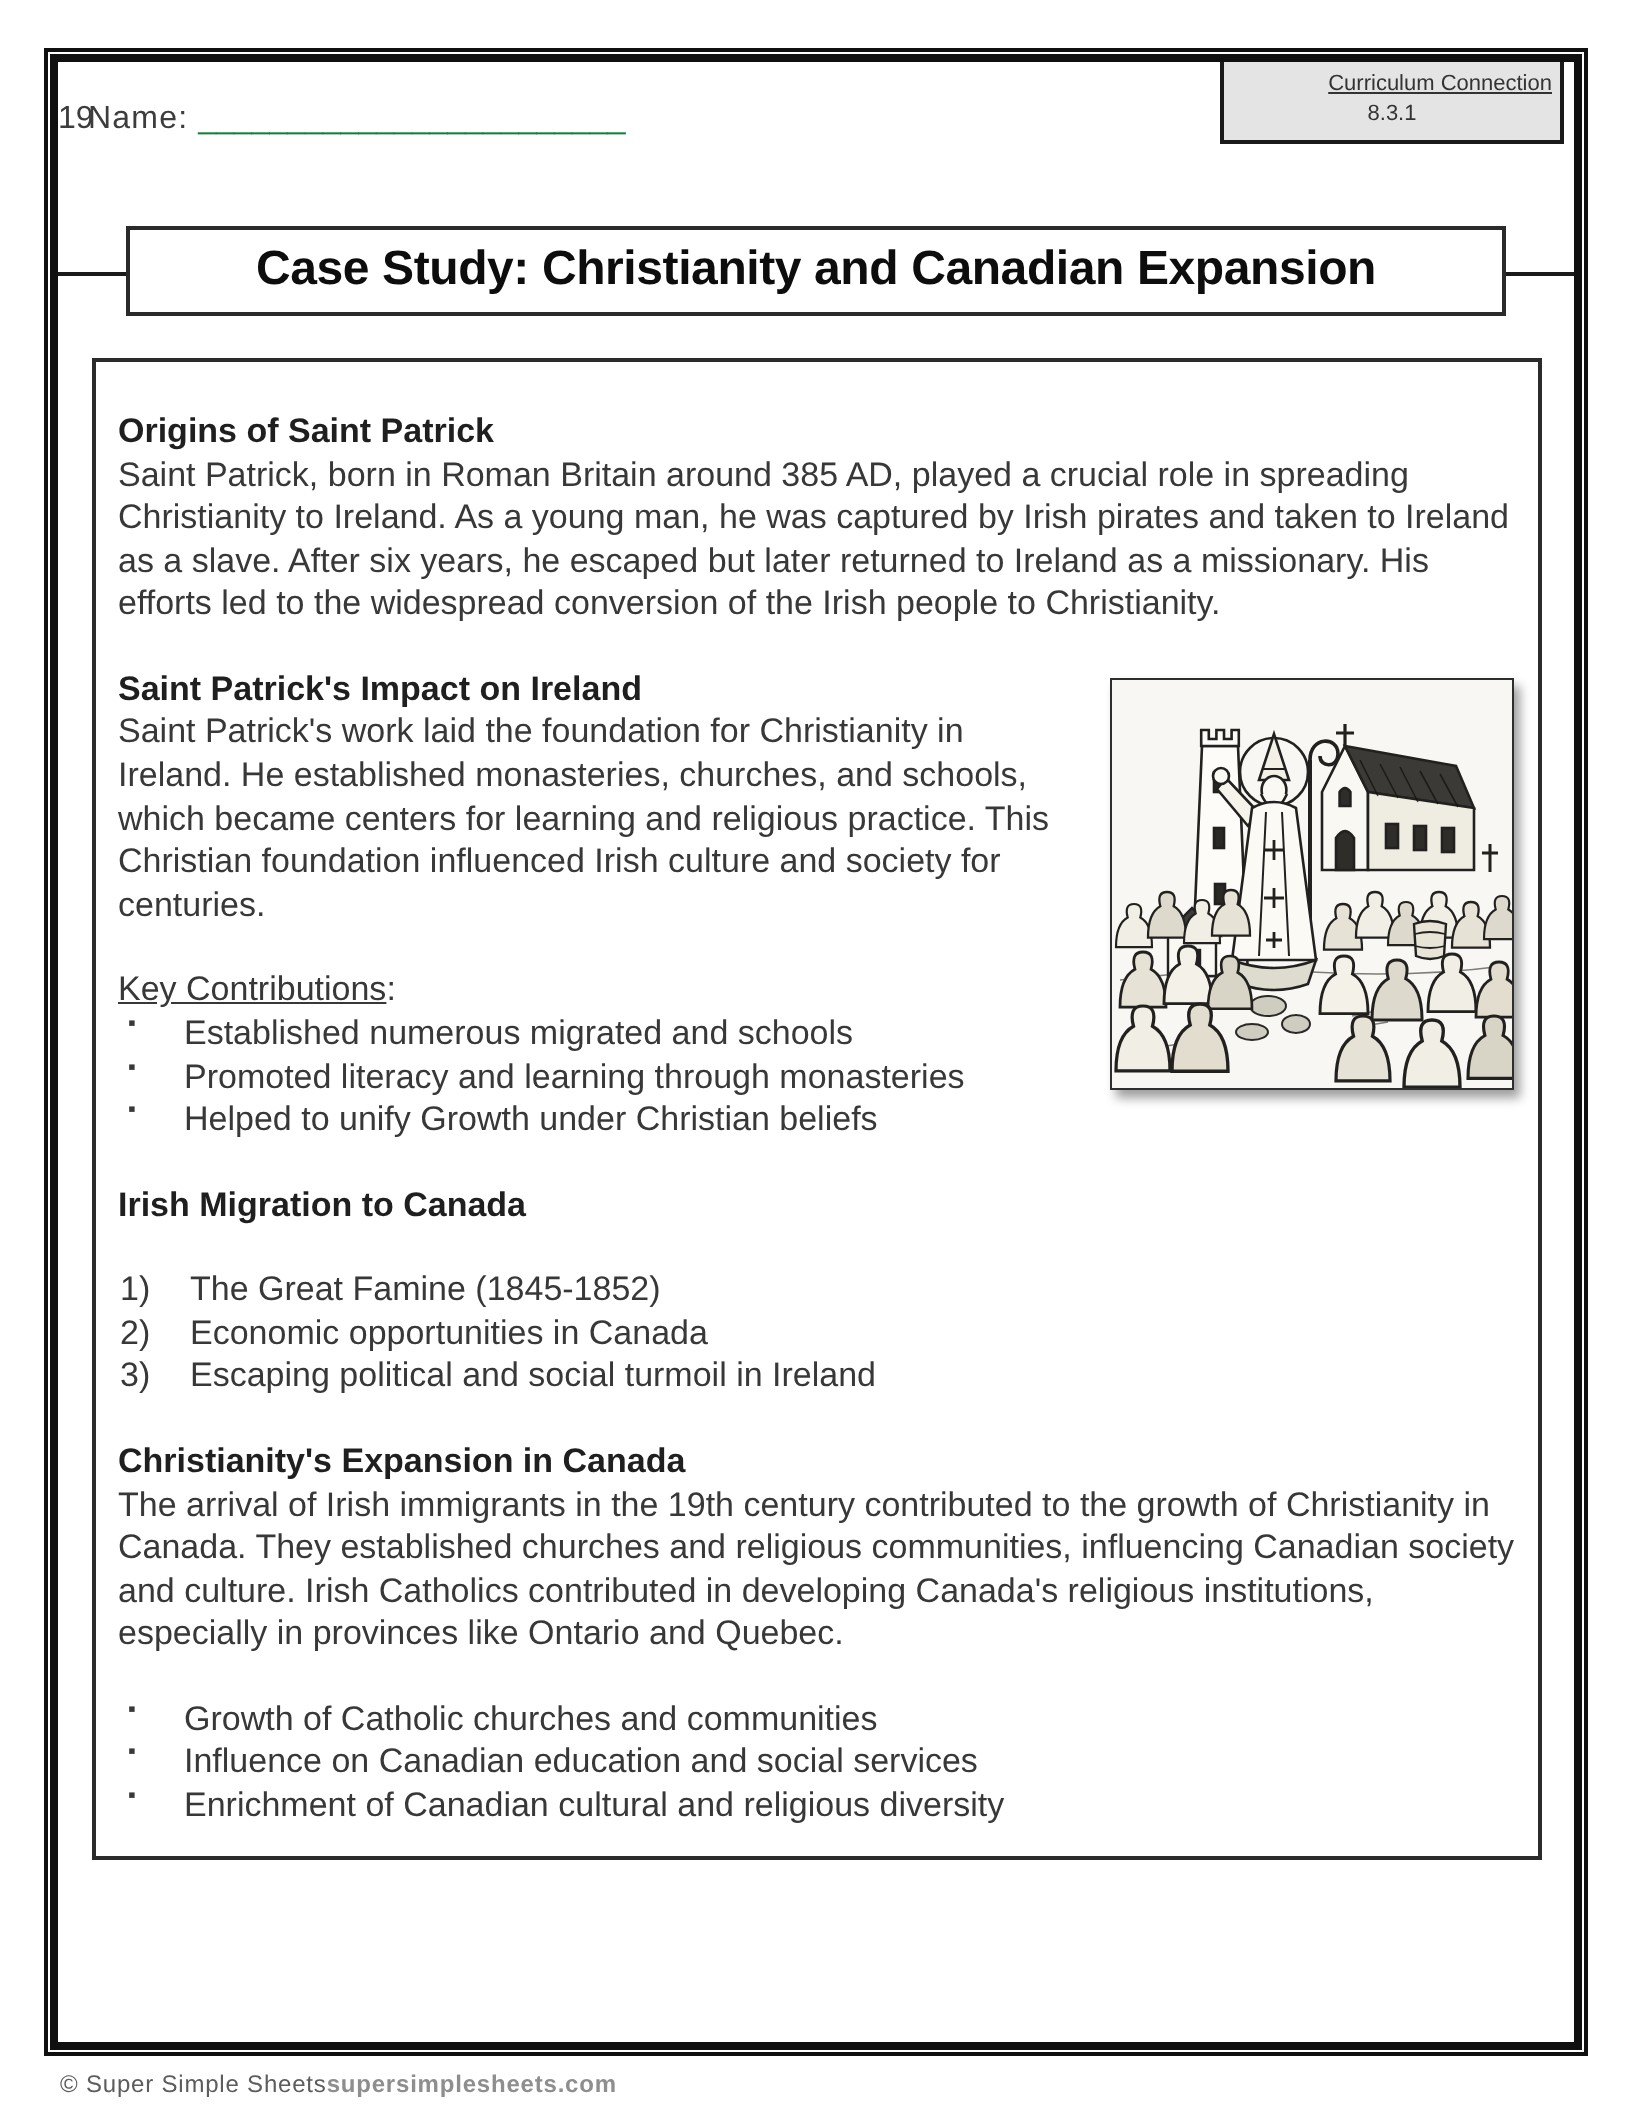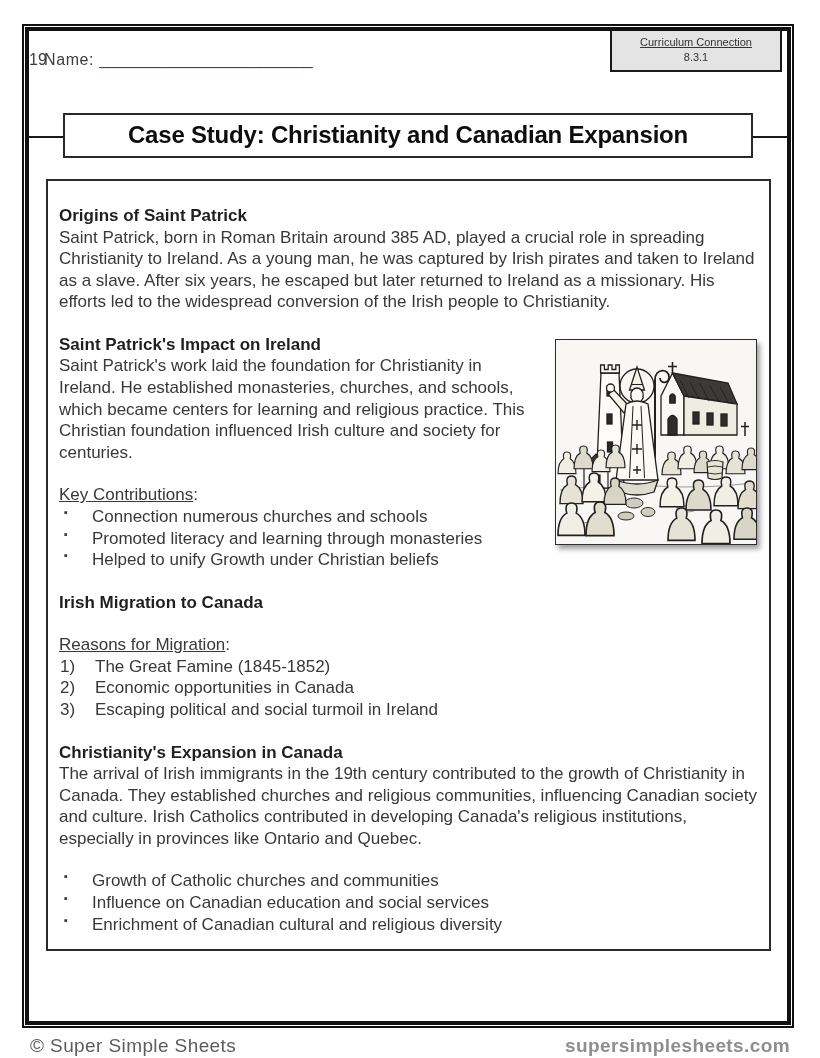--- a/index.html
+++ b/index.html
@@ -25,37 +25,37 @@
     position: relative;
     background: #fff;
   }
   
   .header { position: relative; height: 70px; }
   .name-line {
     position: absolute; left: 15px; top: 20px;
     font-size: 16px; color: #3d3d3d; letter-spacing: 0.6px;
     white-space: nowrap;
   }
-  .name-blank { color: #7f1d1d; letter-spacing: 0; }
+  .name-blank { color: #15803d; letter-spacing: 0; }
   .page-num {
     position: absolute; left: 0; right: 0; top: 20px;
     font-size: 16px; color: #3d3d3d;
   }
   .curriculum {
     position: absolute; right: 5px; top: 0;
     width: 172px;
     background: #e4e4e4;
     border: 2px solid #1a1a1a;
     border-top: none;
     text-align: center;
     padding: 4px 4px 5px;
     font-size: 11px; color: #333;
     line-height: 1.35;
   }
-  .curriculum .cc-label { text-decoration: underline; display: block; }
+  .curriculum .cc-label { text-decoration: underline; display: block; text-align: right; }
   .curriculum .cc-code { display: block; }
   
   .title-band { position: relative; height: 46px; margin-top: 12px; }
   .hline {
     position: absolute; left: 0; right: 0; top: 50%;
     border-top: 2px solid #1a1a1a;
   }
   .title-box {
     position: relative;
     margin: 0 auto;
@@ -93,22 +93,22 @@
     box-shadow: 3px 4px 5px rgba(0,0,0,0.38);
     margin: 5px 1px 8px 14px;
     background: #f8f7f3;
   }
   .illus svg { display: block; width: 100%; height: 100%; }
   .clear { clear: both; }
   
   .footer {
     position: absolute;
     left: 30px; right: 30px; top: 1035px;
-    display: flex; justify-content: space-between;
-    font-size: 19px;
+    display: flex; justify-content: flex-start;
+    font-size: 12px;
     letter-spacing: 0.4px;
   }
   .foot-left { color: #5c5c5c; }
   .foot-right { color: #8e8e8e; font-weight: bold; }
 </style>
 </head>
 <body>
 
 <div class="frame-outer">
   <div class="frame-inner">
@@ -238,39 +238,38 @@
       </div>
 
       <div class="h">Saint Patrick's Impact on Ireland</div>
       <div>Saint Patrick's work laid the foundation for Christianity in Ireland. He established monasteries, churches, and schools, which became centers for learning and religious practice. This Christian foundation influenced Irish culture and society for centuries.</div>
 
       <div class="gap"></div>
 
       <div class="sub"><span class="u">Key Contributions</span><span>:</span></div>
       <div class="brow">
         <span class="bmark">▪</span>
-        <span class="btext">Connection numerous churches and schools</span>
+        <span class="btext">Established numerous migrated and schools</span>
       </div>
       <div class="brow">
         <span class="bmark">▪</span>
         <span class="btext">Promoted literacy and learning through monasteries</span>
       </div>
       <div class="brow">
         <span class="bmark">▪</span>
         <span class="btext">Helped to unify Growth under Christian beliefs</span>
       </div>
 
       <div class="clear"></div>
       <div class="gap"></div>
 
       <div class="h">Irish Migration to Canada</div>
 
       <div class="gap"></div>
 
-      <div class="sub"><span class="u">Reasons for Migration</span><span>:</span></div>
       <div class="nrow">
         <span class="nmark">1)</span>
         <span class="ntext">The Great Famine (1845-1852)</span>
       </div>
       <div class="nrow">
         <span class="nmark">2)</span>
         <span class="ntext">Economic opportunities in Canada</span>
       </div>
       <div class="nrow">
         <span class="nmark">3)</span>

